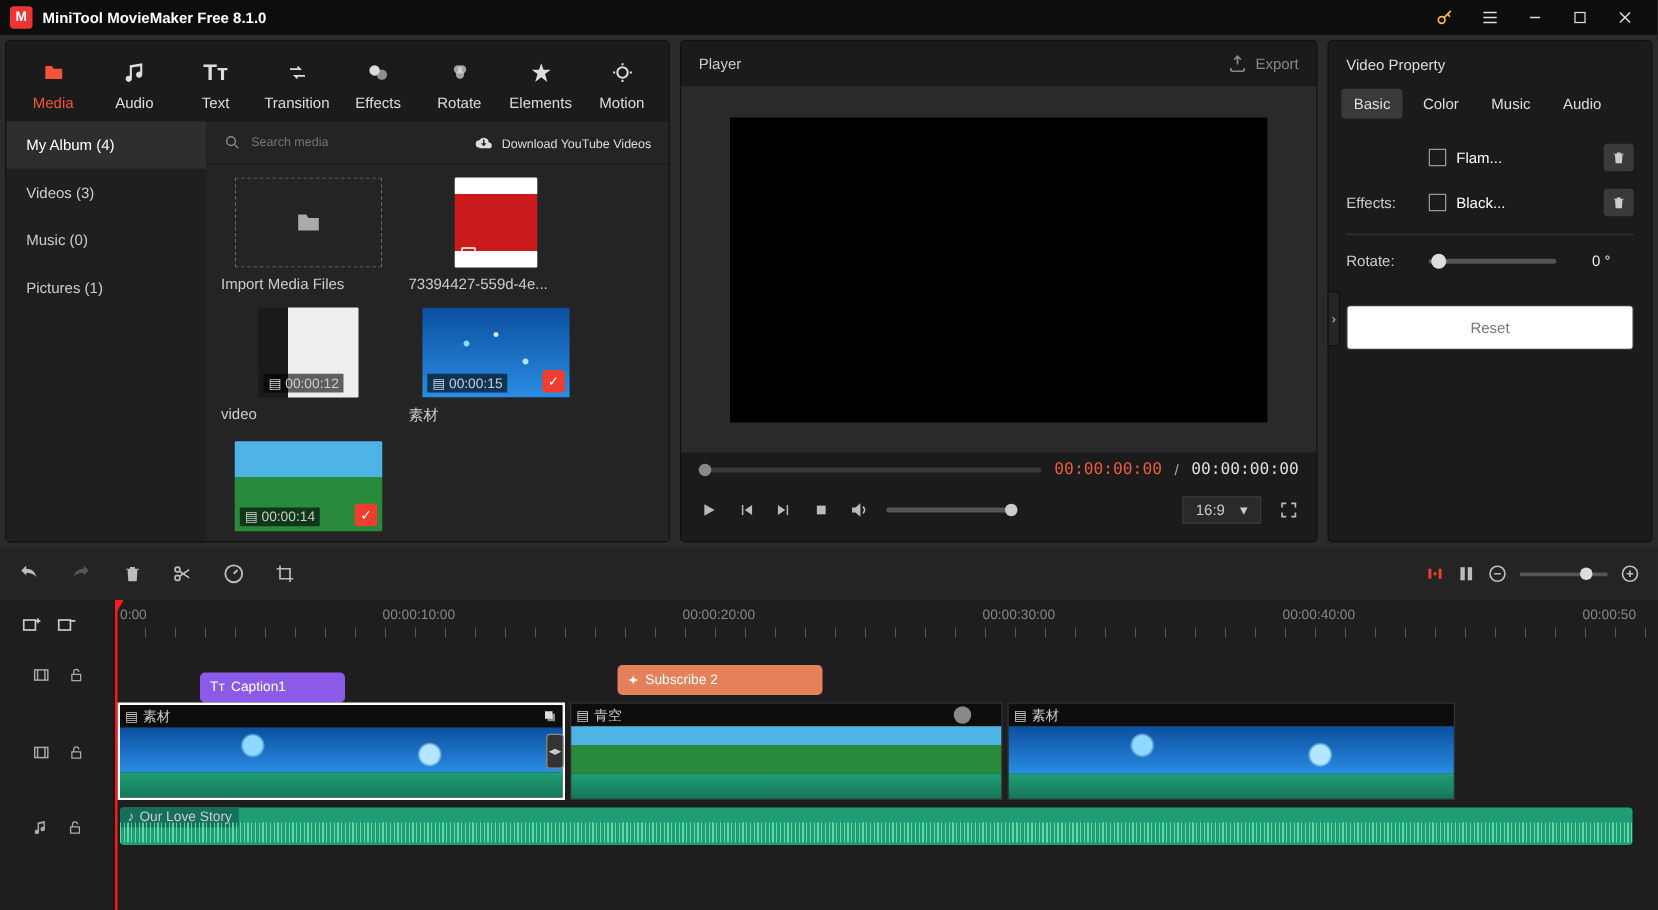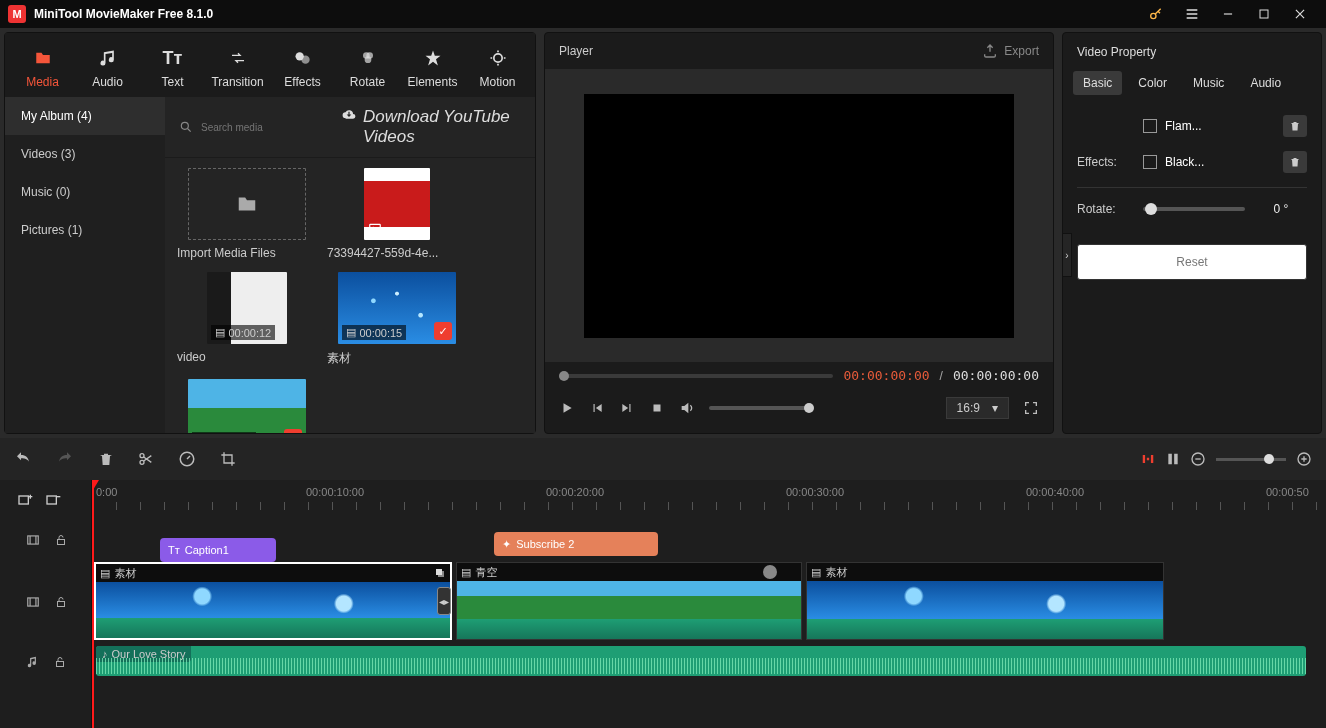--- a/index.html
+++ b/index.html
@@ -22,21 +22,21 @@
 .tab { flex: 1; text-align: center; padding: 8px 2px; cursor: pointer; color: #ddd; display:flex; flex-direction:column; align-items:center; gap:6px;}
 .tab.active { color: #f4553a; }
 .tab .ic { font-size: 20px; height:22px; display:flex; align-items:center; justify-content:center;}
 .mediabody { display: flex; flex: 1; overflow: hidden; }
 .sidebar { width: 160px; background: #1f1f1f; display: flex; flex-direction: column; }
 .side-item { padding: 12px 16px; cursor: pointer; color: #ccc; }
 .side-item.active { background: #2e2e2e; color: #fff; }
 .mediagrid-area { flex: 1; background: #242424; display:flex; flex-direction:column;}
 .searchbar { display:flex; align-items:center; padding: 10px 14px; gap:8px; border-bottom:1px solid #1b1b1b;}
 .searchbar input { background:transparent; border:none; outline:none; color:#ccc; flex:1; font-size:10px;}
-.searchbar .download { color:#ddd; font-size:17px; display:flex; align-items:flex-start; gap:6px; cursor:pointer;font-style:italic;}
+.searchbar .download { color:#ddd; font-size:10px; display:flex; align-items:flex-end; gap:6px; cursor:pointer;}
 .grid { padding: 10px 12px; display: grid; grid-template-columns: repeat(2, 140px); gap-row: 8px; column-gap: 10px; row-gap: 6px; overflow:auto;}
 .thumb { width: 118px; height: 72px; background: #333; border-radius: 1px; position:relative; margin:0 auto; display:flex; align-items:center; justify-content:center;}
 .thumb.import { border: 1px dashed #666; background: #242424; }
 .thumb .dur { position:absolute; bottom:4px; left:4px; background:rgba(0,0,0,0.6); font-size:11px; padding:1px 4px; display:flex; align-items:center; gap:3px;}
 .thumb .check { position:absolute; bottom:4px; right:4px; width:18px; height:18px; background:#ef3e2f; border-radius:3px; display:flex; align-items:center; justify-content:center; color:#fff; font-size:11px;}
 .thumb .imgtype{ position:absolute; bottom:4px; left:4px; color:#fff; font-size:14px;}
 .caption { text-align:left; font-size:12px; color:#ccc; margin-top:6px; margin-bottom:6px; width:140px; overflow:hidden; text-overflow:ellipsis; white-space:nowrap;}
 
 
 .th-straw { background: linear-gradient(#fff 18%, #c91b1b 18% 82%, #fff 82%); }

